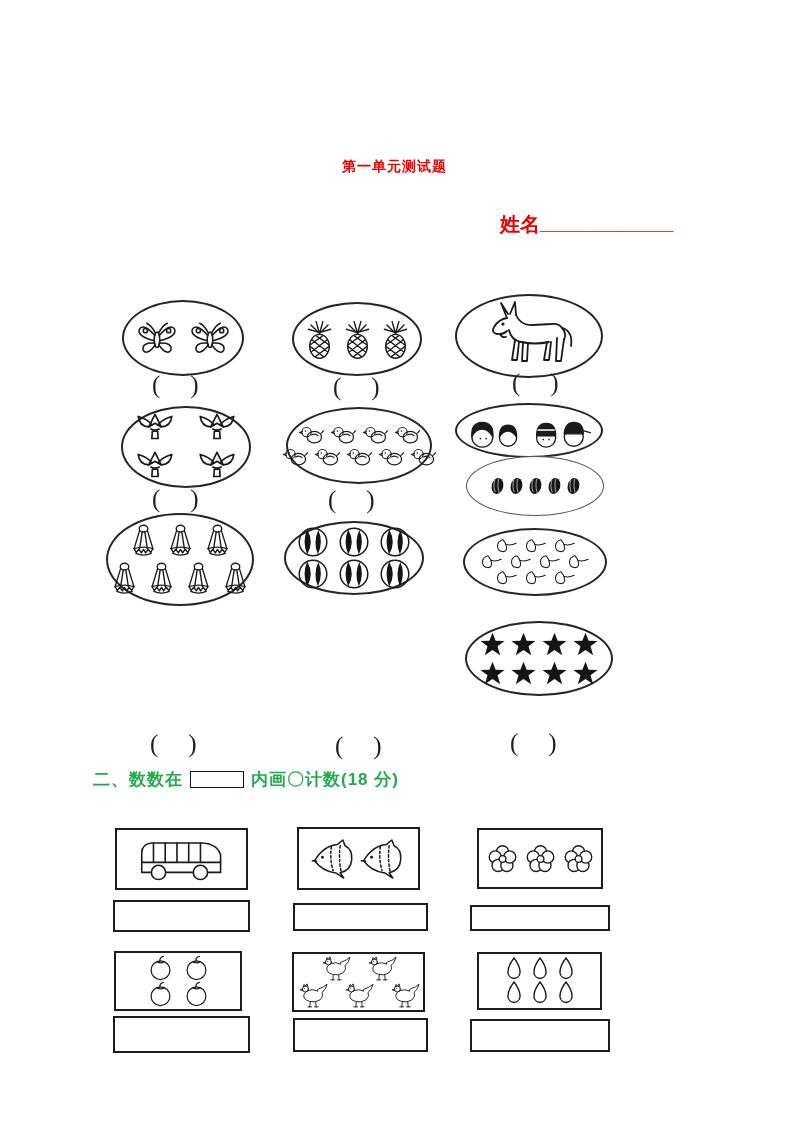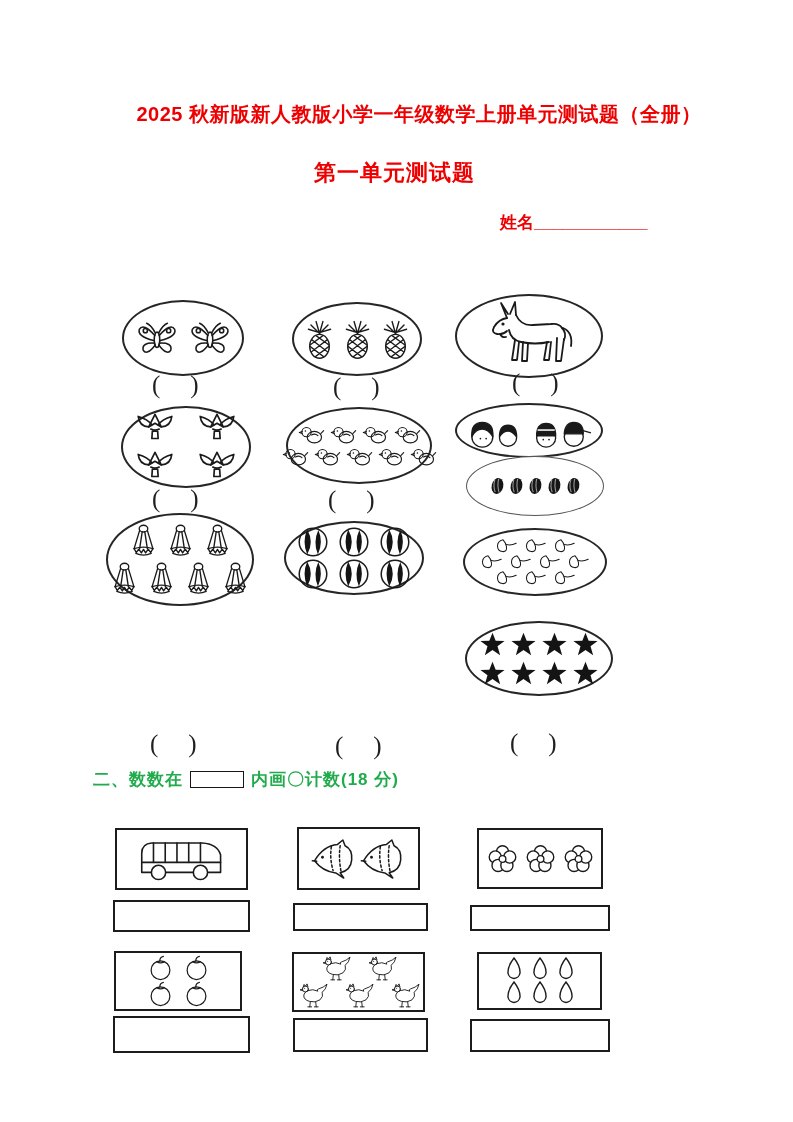--- a/index.html
+++ b/index.html
@@ -6,25 +6,25 @@
   .page{
     position:relative;width:793px;height:1122px;background:#fff;overflow:hidden;
     font-family:"Liberation Sans","DejaVu Sans",sans-serif;color:#1a1a1a;
   }
   .title{
     position:absolute;left:55px;right:10px;top:101px;text-align:center;
     font-size:20px;font-weight:bold;letter-spacing:0.5px;
   }
   .subtitle{
     position:absolute;left:16px;right:20px;top:158px;text-align:center;
-    font-size:22px;font-weight:bold;letter-spacing:1px;
+    font-size:14px;font-weight:bold;letter-spacing:1px;
   }
   .name-row{
-    position:absolute;left:500px;top:211px;font-size:17px;font-weight:bold;
-    display:flex;align-items:center;
+    position:absolute;left:500px;top:211px;font-size:20px;font-weight:bold;
+    display:flex;align-items:flex-start;
   }
   .name-line{font-weight:bold;letter-spacing:0;}
   .sec-heading{
     position:absolute;left:93px;font-size:17px;font-weight:bold;letter-spacing:1px;
     display:flex;align-items:center;
   }
   .inline-rect{
     display:inline-block;width:52px;height:15px;border:1.8px solid #161616;
     margin:0 7px;background:#fff;
   }
@@ -225,21 +225,20 @@
       </g>
     </symbol>
     <symbol id="icon-egg" viewBox="0 0 26 32">
       <path d="M13 2.5 Q20.5 12 20.5 20.5 A7.6 8.5 0 0 1 5.5 20.5 Q5.5 12 13 2.5 Z" fill="none" stroke="#1a1a1a" stroke-width="1.7"></path>
     </symbol>
   </defs>
 </svg>
 
 <div class="page">
 
-  <div class="title" style="color: rgb(238, 0, 0);">2025 秋新版新人教版小学一年级数学上册单元测试题（全册）</div>
   <div class="subtitle" style="color: rgb(238, 0, 0);">第一单元测试题</div>
 
   <div class="name-row" style="color: rgb(238, 0, 0);">
     <span>姓名</span>
       <span class="name-line">____________</span>
   </div>
 
 
   <div class="oval ic-butterfly" style="left:122px;top:300px;width:122px;height:76px;">
       <div class="icon-row">

